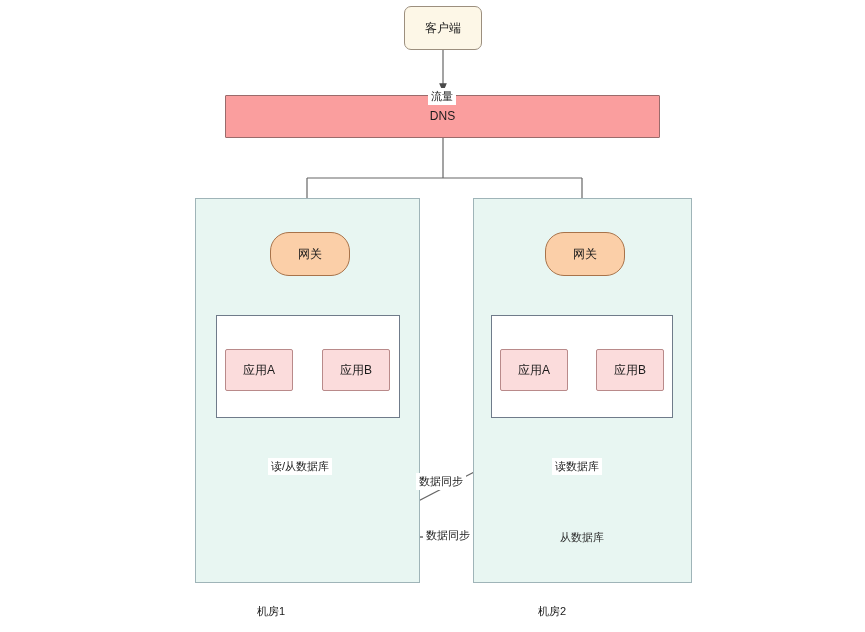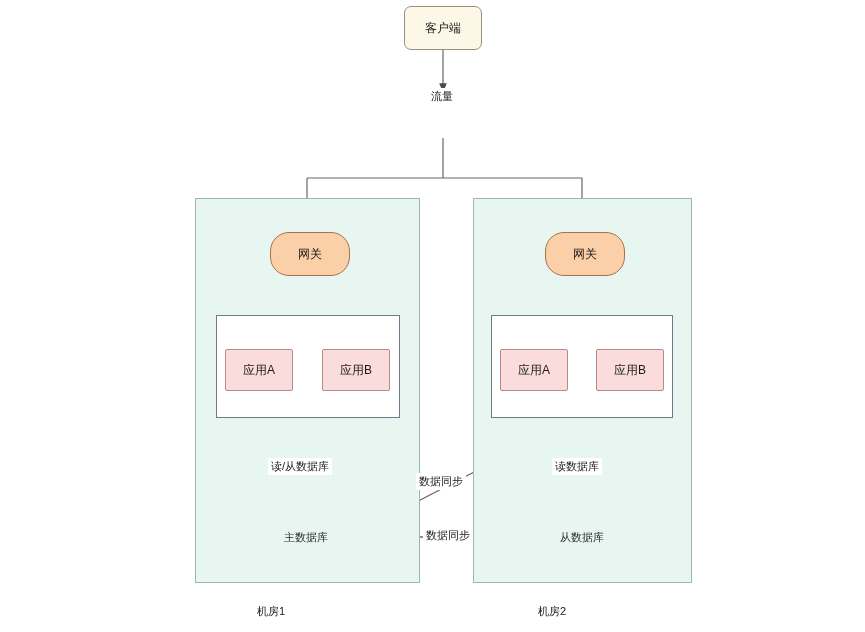--- a/index.html
+++ b/index.html
@@ -195,32 +195,30 @@
   </svg>
 
   <div class="dc-box dc-left"></div>
   <div class="dc-box dc-right"></div>
 
   <div class="appgroup appgroup-left"></div>
   <div class="appgroup appgroup-right"></div>
 
   <div class="node client-box">客户端</div>
 
+  <div class="node dns-bar">DNS</div>
 
   <div class="node gw-box gw-left">网关</div>
   <div class="node gw-box gw-right">网关</div>
 
   <div class="node app-box app-l-a">应用A</div>
   <div class="node app-box app-l-b">应用B</div>
   <div class="node app-box app-r-a">应用A</div>
   <div class="node app-box app-r-b">应用B</div>
 
-  <div class="db db-master">
-    <div class="db-label">主数据库</div>
-  </div>
   <div class="db db-slave">
     <div class="db-label">从数据库</div>
   </div>
 
   <div class="edge-label lbl-traffic">流量</div>
   <div class="edge-label lbl-rw">读/从数据库</div>
   <div class="edge-label lbl-write">数据同步</div>
   <div class="edge-label lbl-read">读数据库</div>
   <div class="edge-label lbl-sync">数据同步</div>
 

